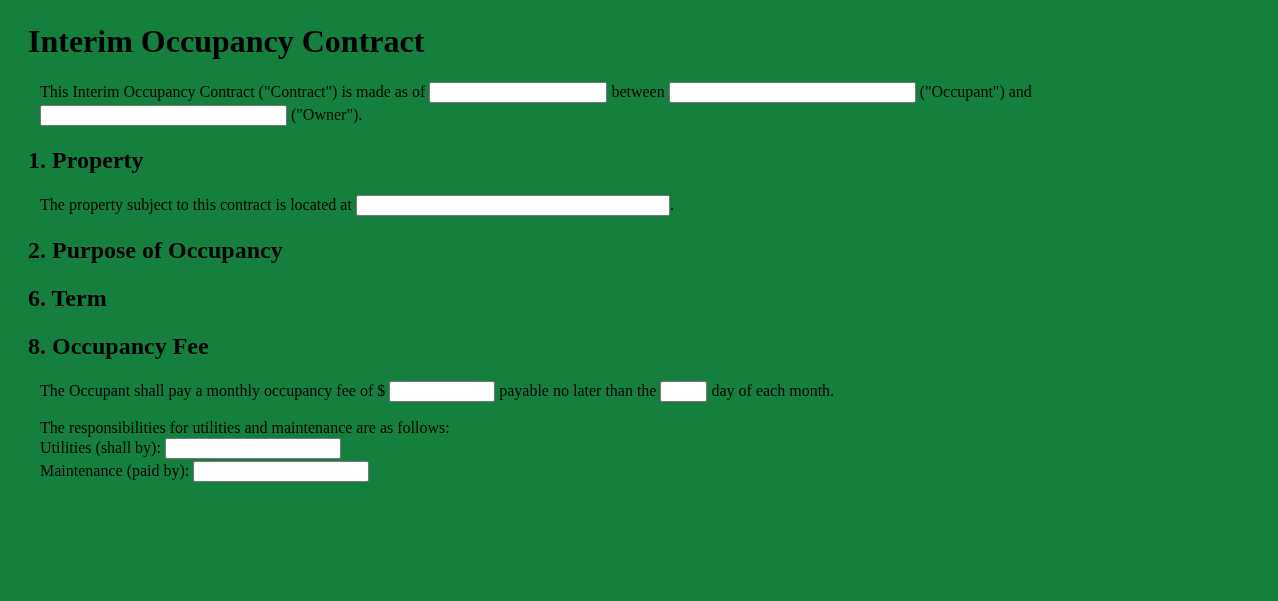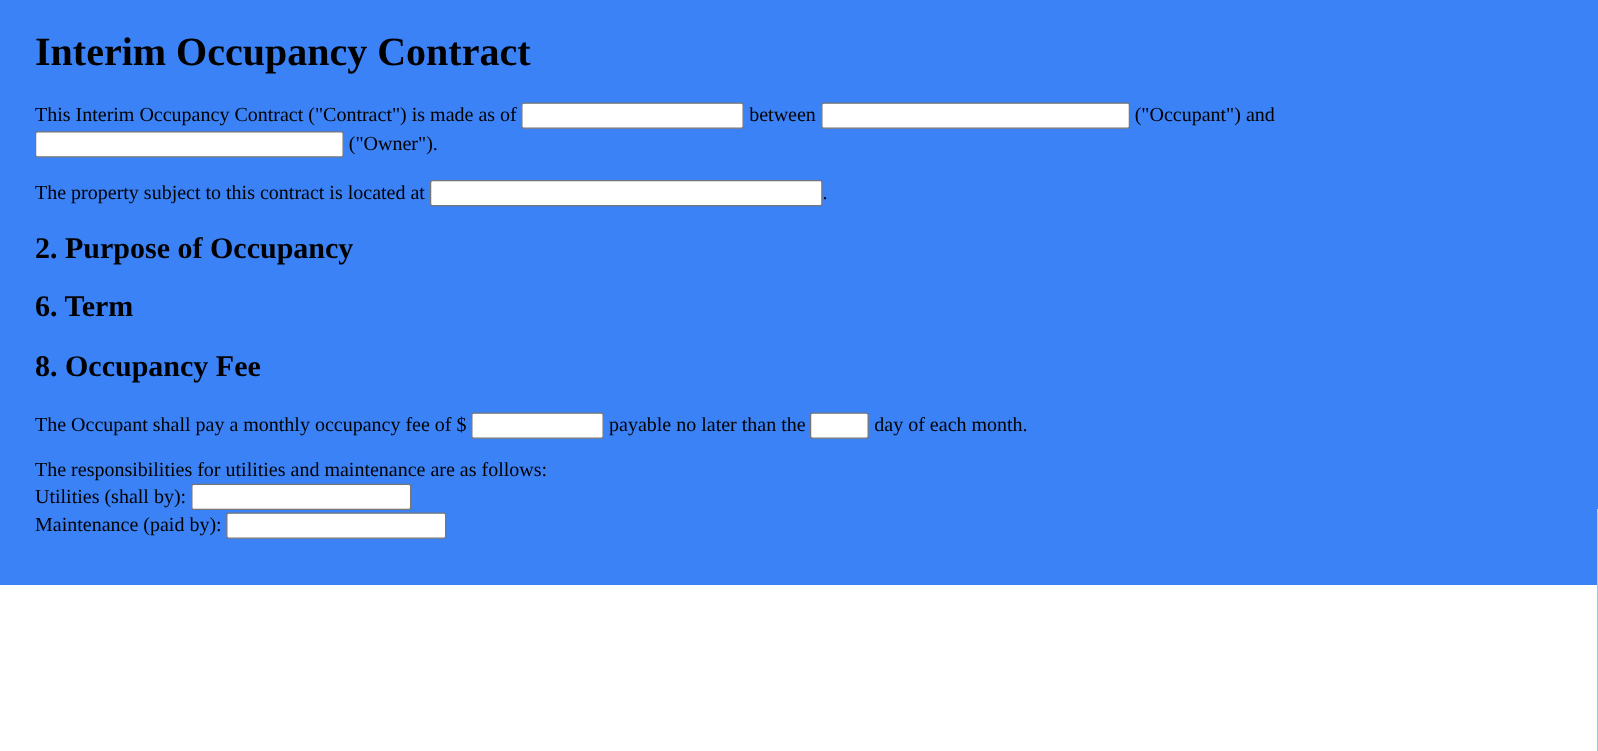--- a/index.html
+++ b/index.html
@@ -1,39 +1,39 @@
 <!DOCTYPE html>
 <html><head>
 <meta charset="utf-8">
 <style>
   html, body { margin: 0; padding: 0; background: #ffffff; }
   .page {
     width: 1278px;
-    height: 468px;
+    height: 601px;
     box-sizing: border-box;
     overflow: hidden;
     padding: 23px 28px 0 28px;
     font-family: "Liberation Serif", "DejaVu Serif", serif;
     font-size: 16px;
     color: #000000;
-    background: #3b82f6;
+    background: #15803d;
   }
   h1 {
     font-size: 32px;
     font-weight: bold;
     line-height: 1.15;
     margin: 0 0 21px 0;
   }
   h2 {
     font-size: 24px;
     font-weight: bold;
     line-height: 1.15;
     margin: 20px 0;
   }
-  p { margin: 16px 0; }
+  p { margin: 16px 12px; }
   input[type="text"] {
     box-sizing: border-box;
     height: 21px;
     border: 1px solid #767676;
     border-radius: 2px;
     background: #ffffff;
     padding: 1px 2px;
     margin: 1px 0;
     font-family: "Liberation Sans", sans-serif;
     font-size: 13px;
@@ -56,20 +56,21 @@
   <p>
     <span>This Interim Occupancy Contract ("Contract") is made as of</span>
     <input type="text" class="w-date" value="" style="">
     <span>between</span>
     <input type="text" class="w-name" value="" style="">
     <span>("Occupant") and</span>
     <input type="text" class="w-name" value="" style="">
     <span>("Owner").</span>
   </p>
 
+  <h2>1. Property</h2>
   <p>
     <span>The property subject to this contract is located at</span>
     <input type="text" class="w-wide" value="" style=""><span>.</span>
   </p>
 
   <h2>2. Purpose of Occupancy</h2>
 
   <h2>6. Term</h2>
 
   <h2>8. Occupancy Fee</h2>

